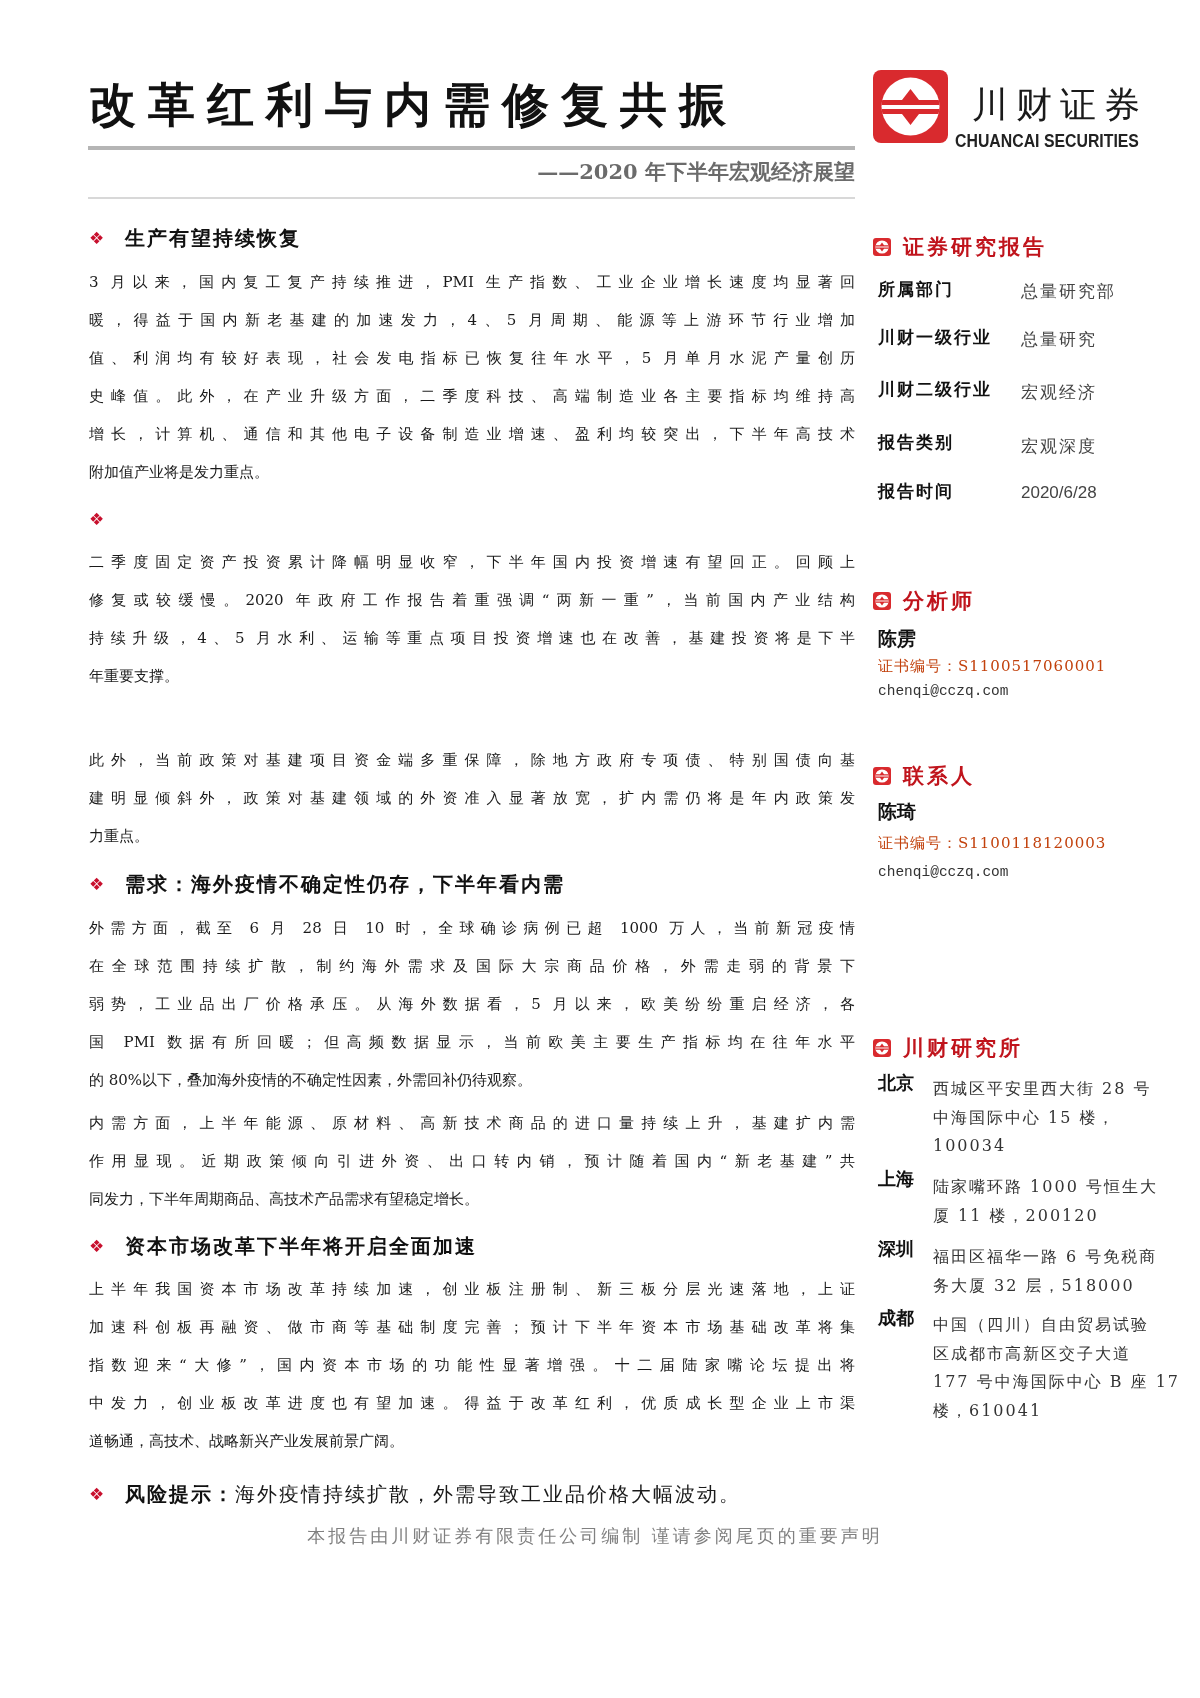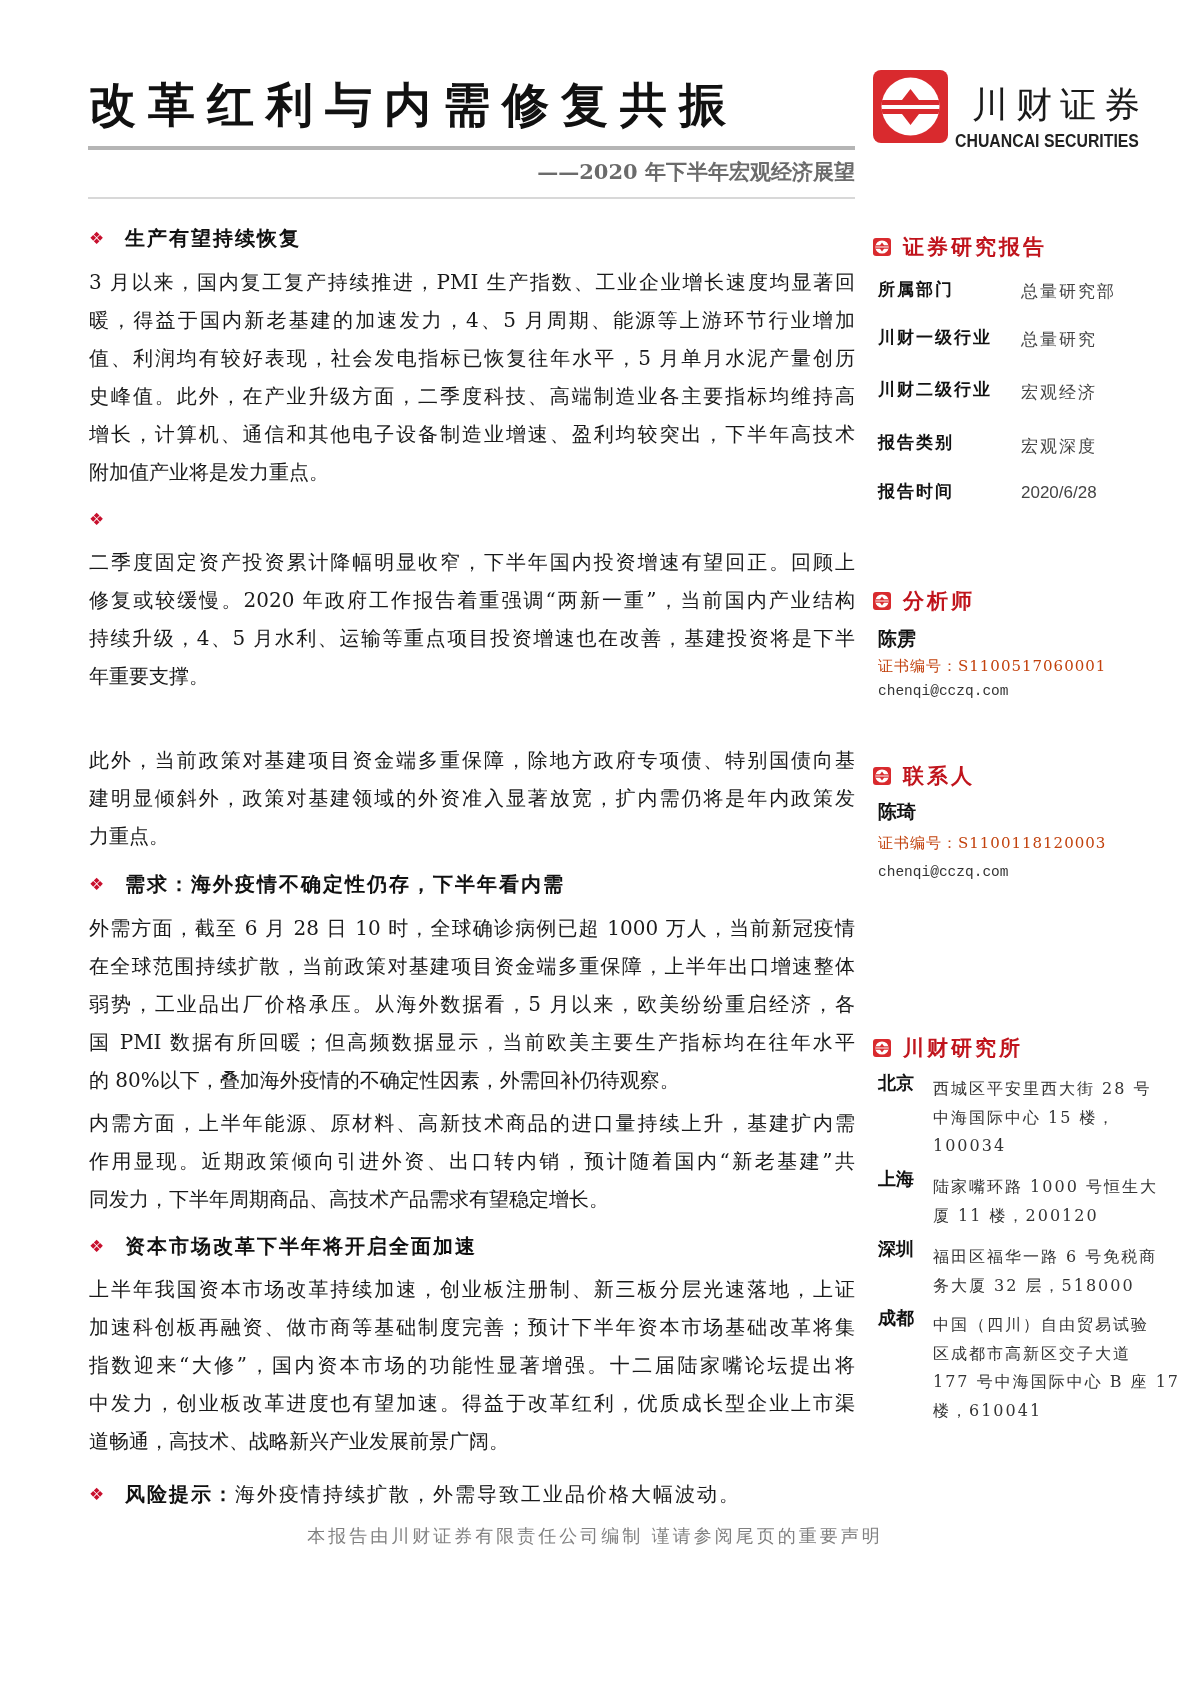--- a/index.html
+++ b/index.html
@@ -37,21 +37,21 @@
     .heading {
       height: 38px; line-height: 38px; font-size: 20px; font-weight: bold;
       letter-spacing: 2px; font-family: "DejaVu Sans", sans-serif; white-space: nowrap;
     }
     .heading .bullet {
       position: absolute; left: 0; top: 0; color: #c8102e; font-size: 17px; letter-spacing: 0;
     }
     .heading .htext { position: absolute; left: 36px; top: 0; color: #111; }
     .heading .normal { font-weight: normal; font-family: "DejaVu Serif", serif; color: #1a1a1a; }
     .para .line {
-      height: 38px; line-height: 38px; font-size: 20px; overflow: hidden;
+      height: 38px; line-height: 38px; font-size: 15px; overflow: hidden;
       text-align: justify; text-align-last: justify; color: #1a1a1a;
     }
     .para .line.last { text-align-last: left; }
     .footer {
       left: 304px; top: 1525px; width: 582px; text-align: center; white-space: nowrap;
       font-size: 18px; line-height: 22px; letter-spacing: 3px; color: #808080;
     }
 
     
     .sb-header { left: 873px; width: 300px; height: 26px; line-height: 26px; }
@@ -149,21 +149,21 @@
   <div class="line">建明显倾斜外，政策对基建领域的外资准入显著放宽，扩内需仍将是年内政策发</div>
   <div class="line last">力重点。</div>
 </div>
 
 <div class="abs col heading" style="top:865px">
   <span class="bullet">❖</span>
   <span class="htext">需求：海外疫情不确定性仍存，下半年看内需</span>
 </div>
 <div class="abs col para" style="top:909px">
   <div class="line">外需方面，截至 6 月 28 日 10 时，全球确诊病例已超 1000 万人，当前新冠疫情</div>
-  <div class="line">在全球范围持续扩散，当前政策对基建项目资金端多重保障，上半年出口增速整体</div>
+  <div class="line">在全球范围持续扩散，制约海外需求及国际大宗商品价格，外需走弱的背景下</div>
   <div class="line">弱势，工业品出厂价格承压。从海外数据看，5 月以来，欧美纷纷重启经济，各</div>
   <div class="line">国 PMI 数据有所回暖；但高频数据显示，当前欧美主要生产指标均在往年水平</div>
   <div class="line last">的 80%以下，叠加海外疫情的不确定性因素，外需回补仍待观察。</div>
 </div>
 <div class="abs col para" style="top:1104px">
   <div class="line">内需方面，上半年能源、原材料、高新技术商品的进口量持续上升，基建扩内需</div>
   <div class="line">作用显现。近期政策倾向引进外资、出口转内销，预计随着国内“新老基建”共</div>
   <div class="line last">同发力，下半年周期商品、高技术产品需求有望稳定增长。</div>
 </div>
 

